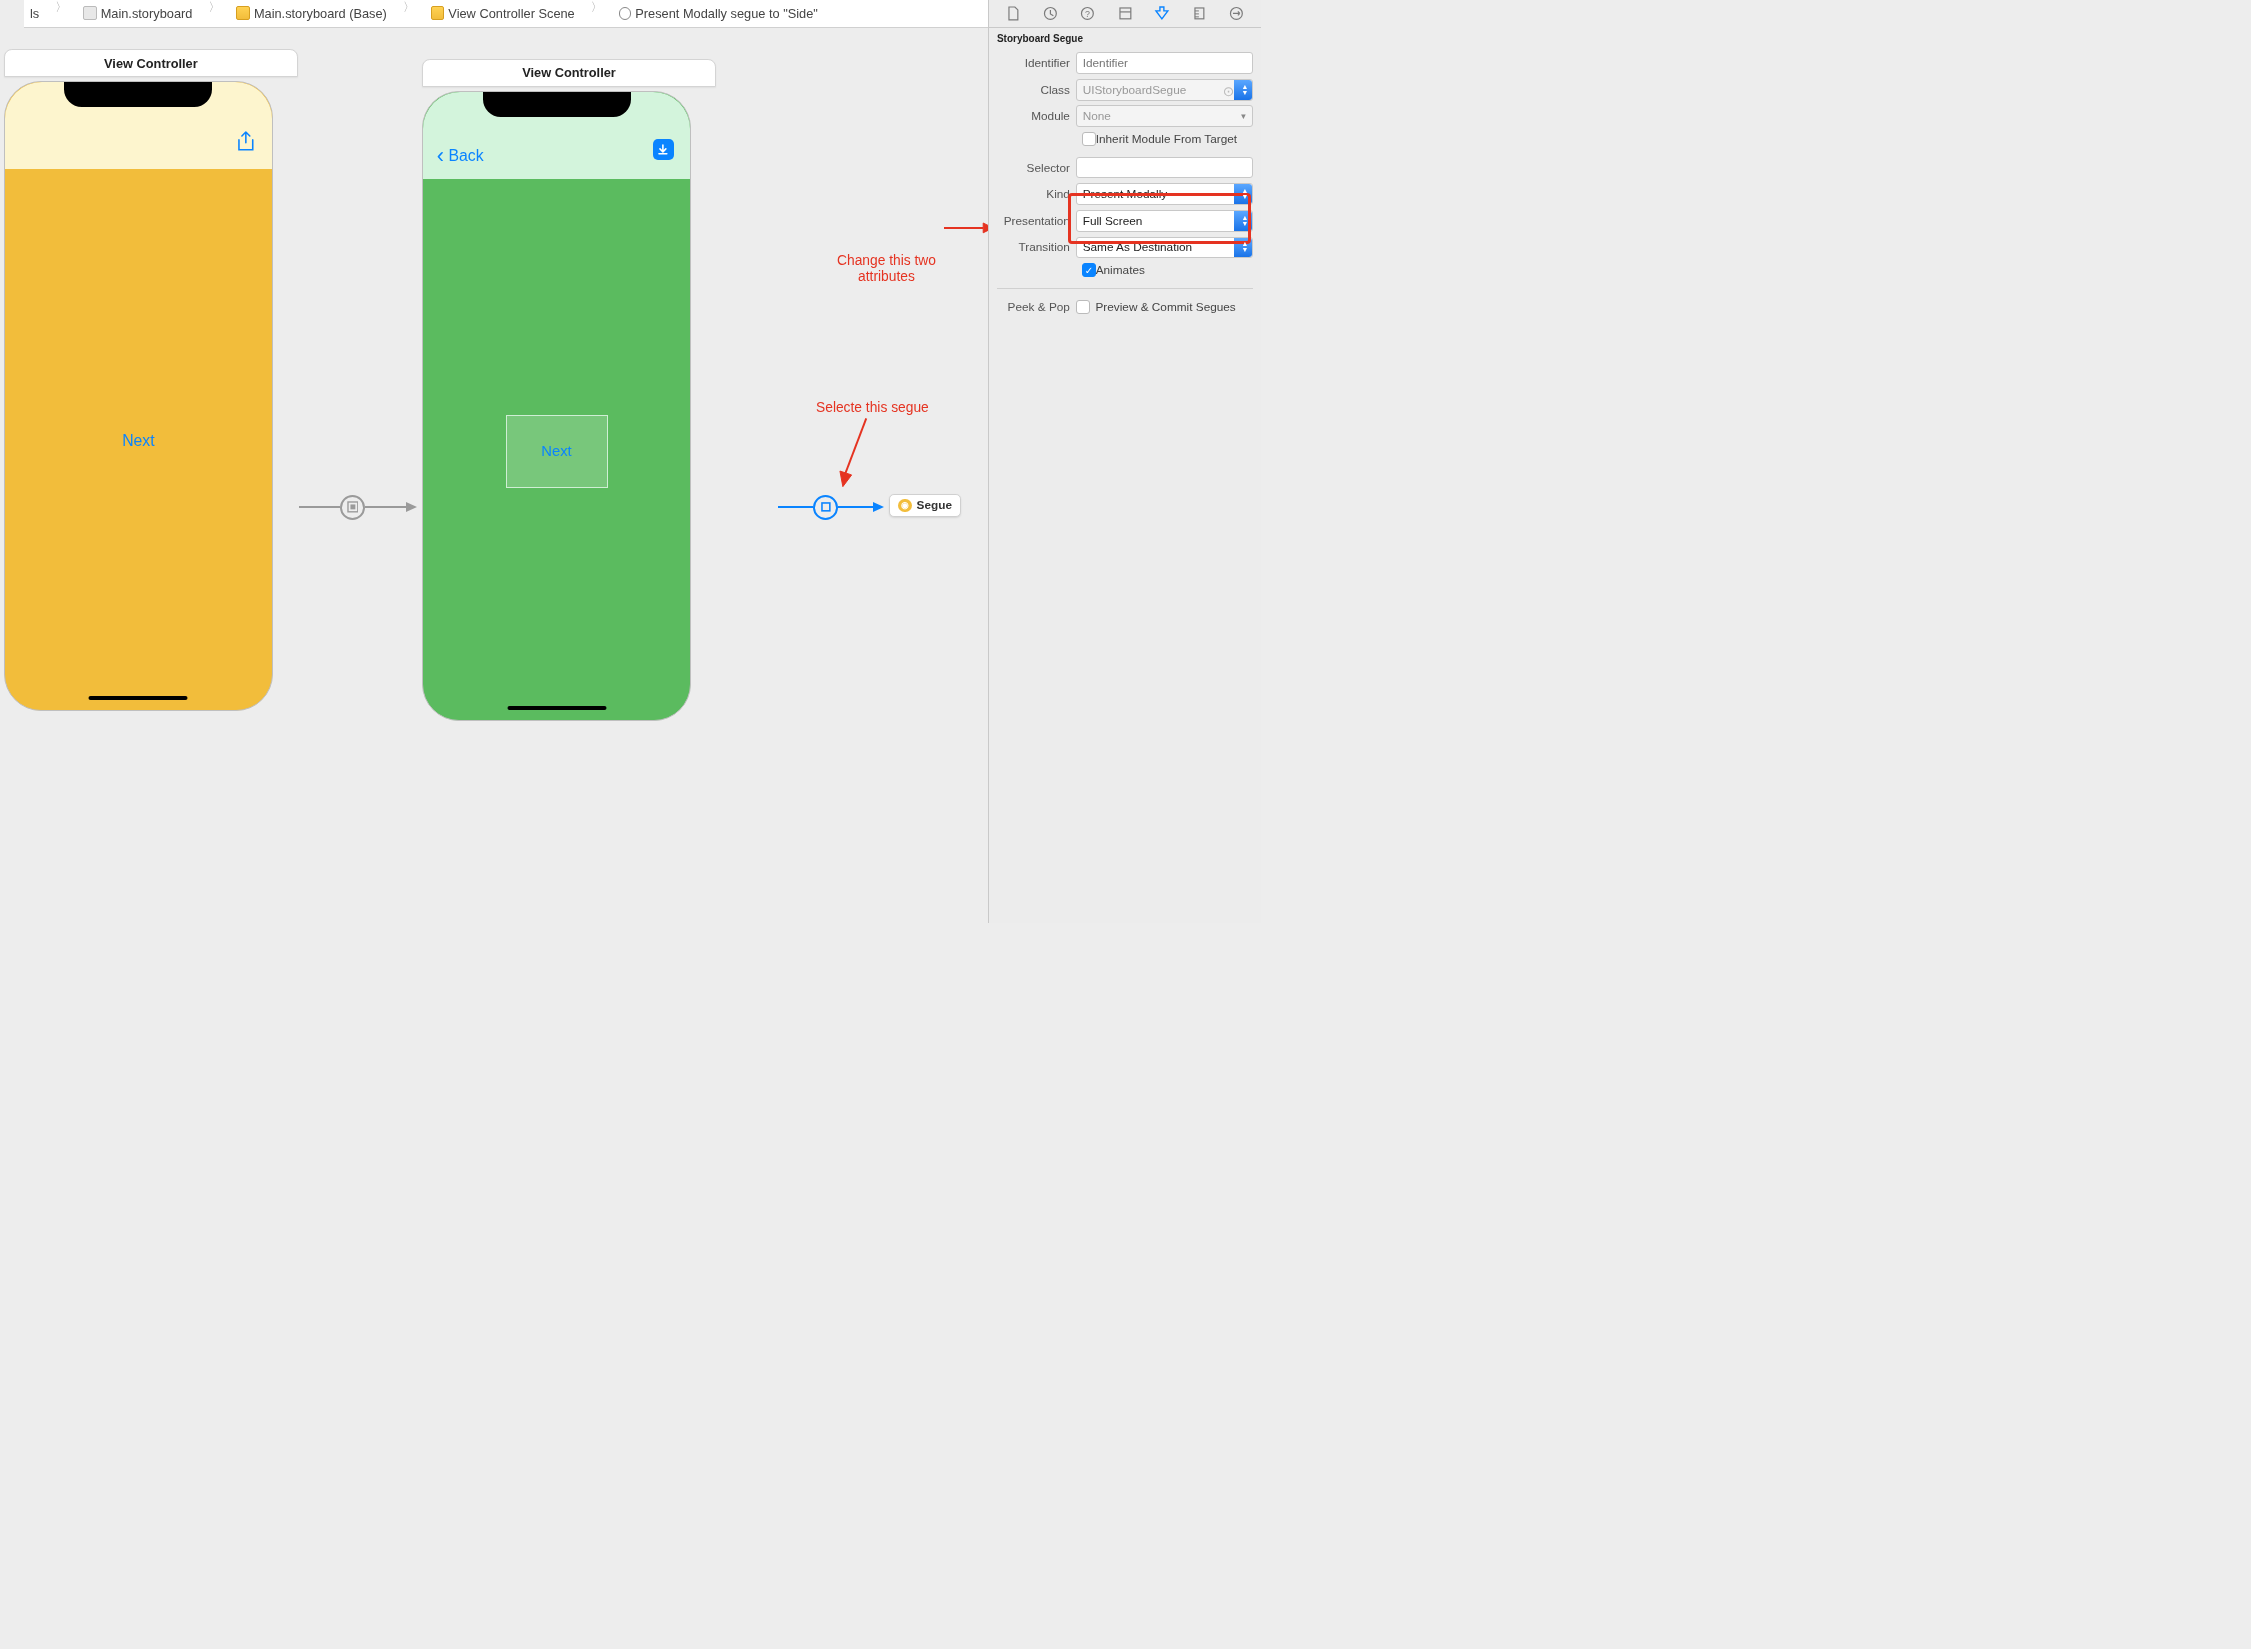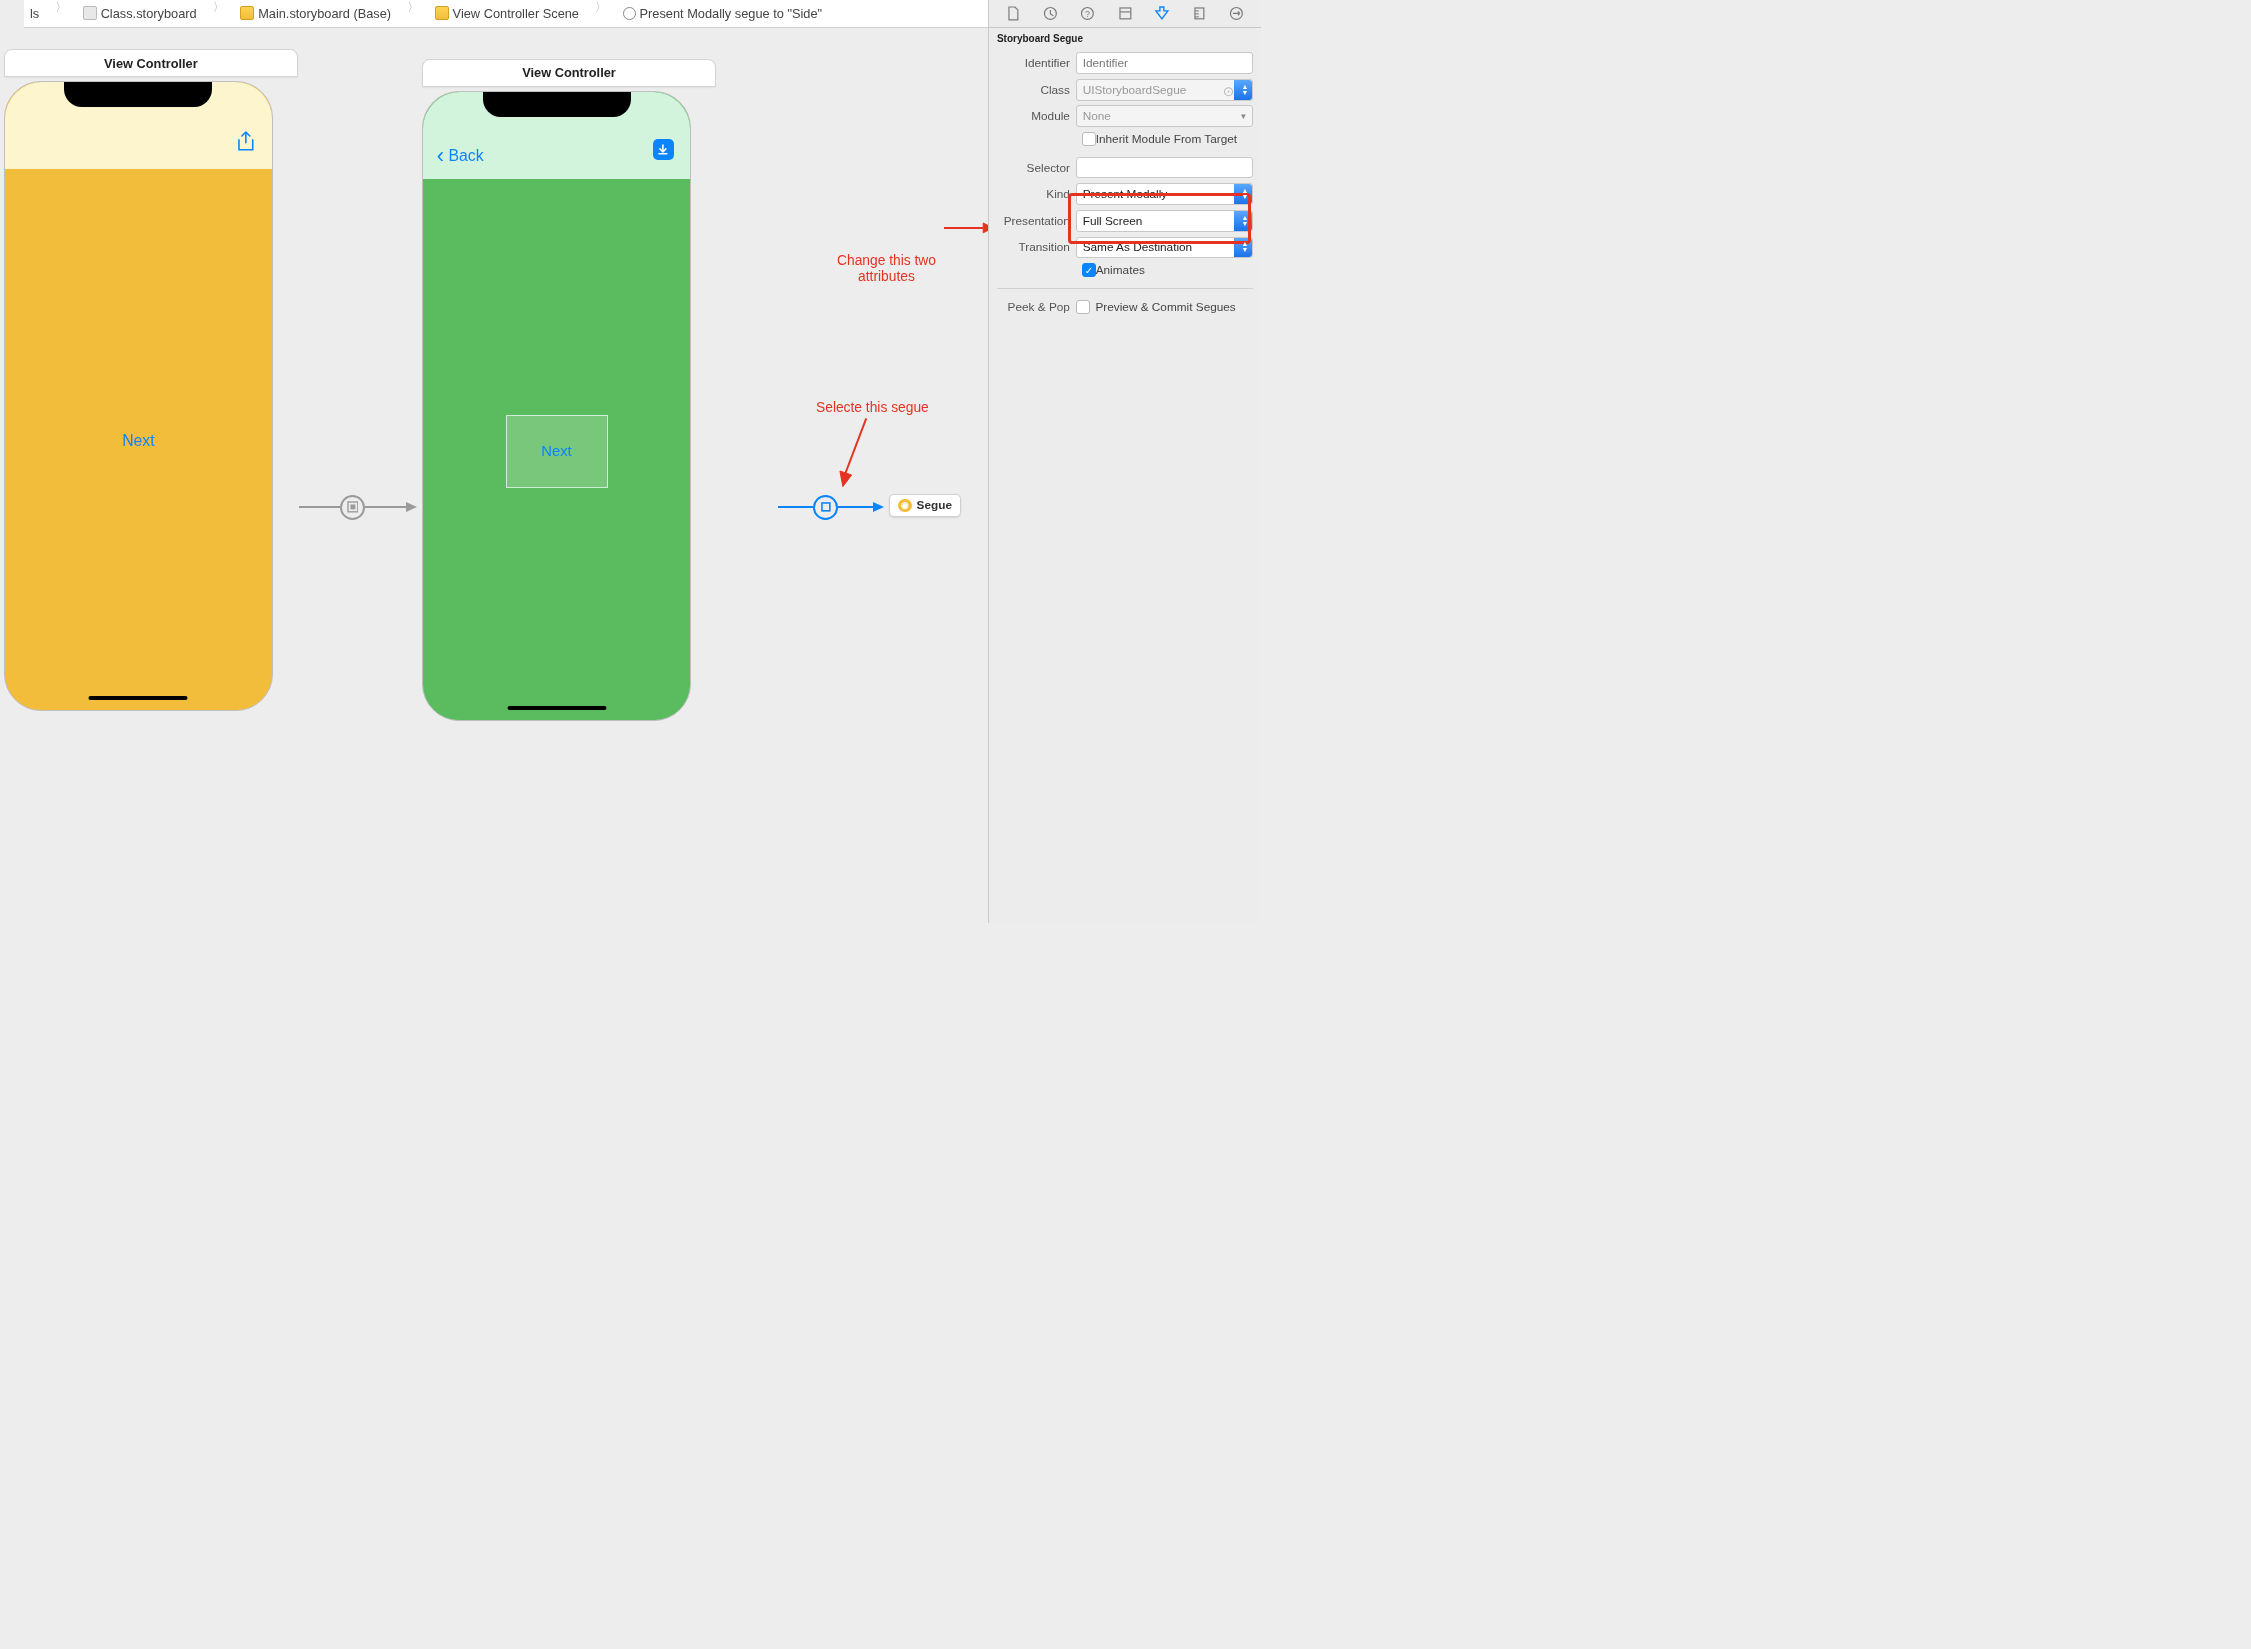--- a/index.html
+++ b/index.html
@@ -189,21 +189,21 @@
 </head>
 <body>
 
 <div class="topbar">
   <span class="crumb">
     <span>ls</span>
   </span>
   <span class="sep">〉</span>
   <span class="crumb">
     <span class="bc-icon bc-grey"></span>
-    <span>Class.storyboard</span>
+    <span>Main.storyboard</span>
   </span>
   <span class="sep">〉</span>
   <span class="crumb">
     <span class="bc-icon bc-yellow"></span>
     <span>Main.storyboard (Base)</span>
   </span>
   <span class="sep">〉</span>
   <span class="crumb">
     <span class="bc-icon bc-yellow"></span>
     <span>View Controller Scene</span>

